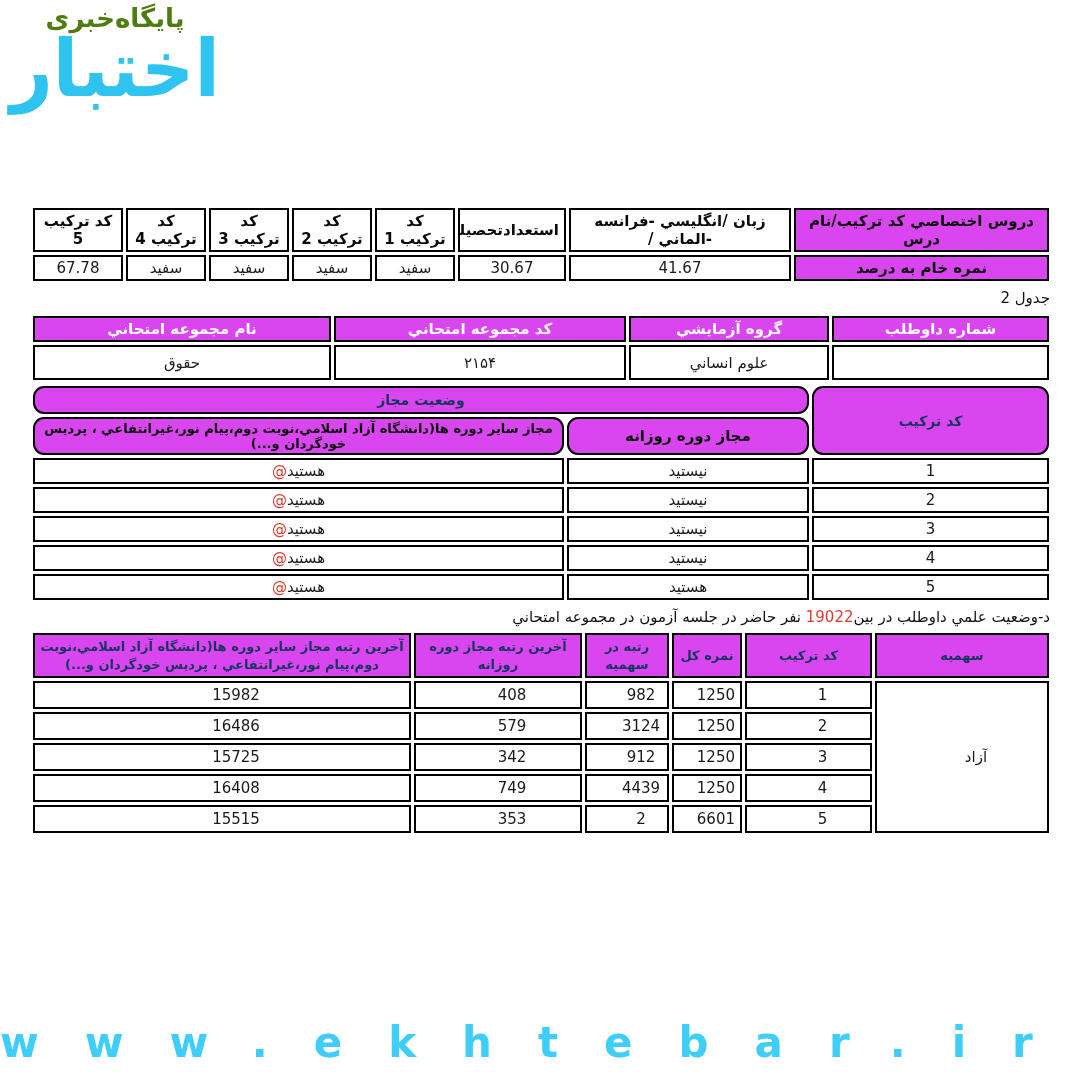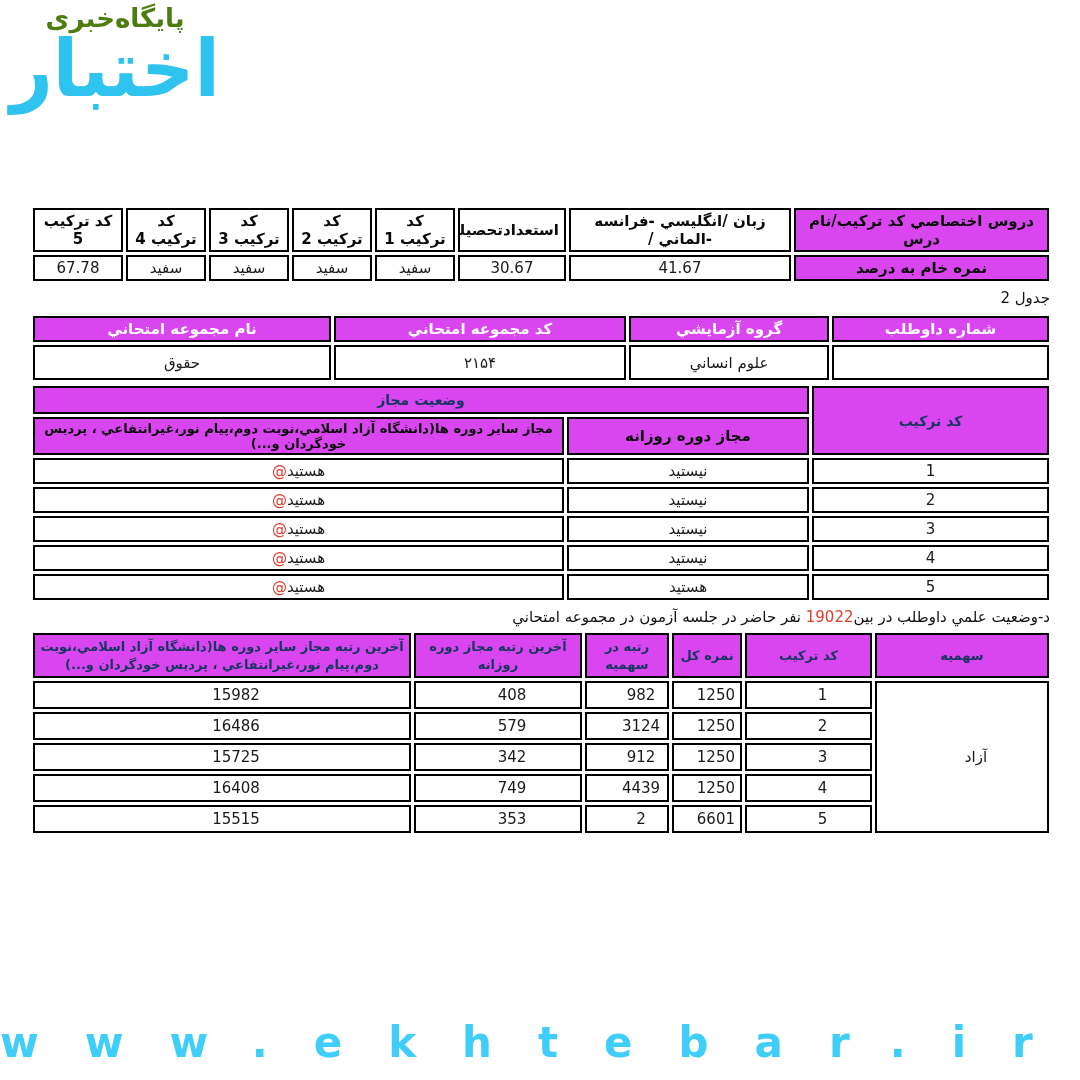--- a/index.html
+++ b/index.html
@@ -22,21 +22,21 @@
   .cyan  { background: #d946ef; }
   .hdr-black { color: #0a0a0a; font-weight: bold; font-size: 15px; }
   .hdr-white { color: #ffffff; font-weight: bold; font-size: 15px; }
   .hdr-navy  { color: #15365f; font-weight: bold; font-size: 14px; }
   .val { font-size: 15px; color: #1a1a1a; }
   .red { color: #dd3b2f; }
 
   .t1 td { height: 19px; }
   .t2 .hrow td { height: 16px; }
   .t2 .vrow td { height: 35px; }
-  .t3 .h1 td, .t3 .h2 td { height: 28px; }
+  .t3 .h1 td, .t3 .h2 td { height: 28px; border-radius: 11px; }
   .t3 .drow td { height: 22px; }
   .t3 .sub-other { font-size: 13px; }
   .t4 .hrow td { height: 45px; font-size: 13px; line-height: 1.35; }
   .t4 .drow td { height: 28px; padding-left: 33px; }
 
   .caption { text-align: right; font-size: 15px; color: #111; margin: 5px 2px 6px 0; }
   .sec-label { text-align: right; font-size: 15px; color: #111; margin: 5px 2px 4px 0; }
 
   
   .watermark {

